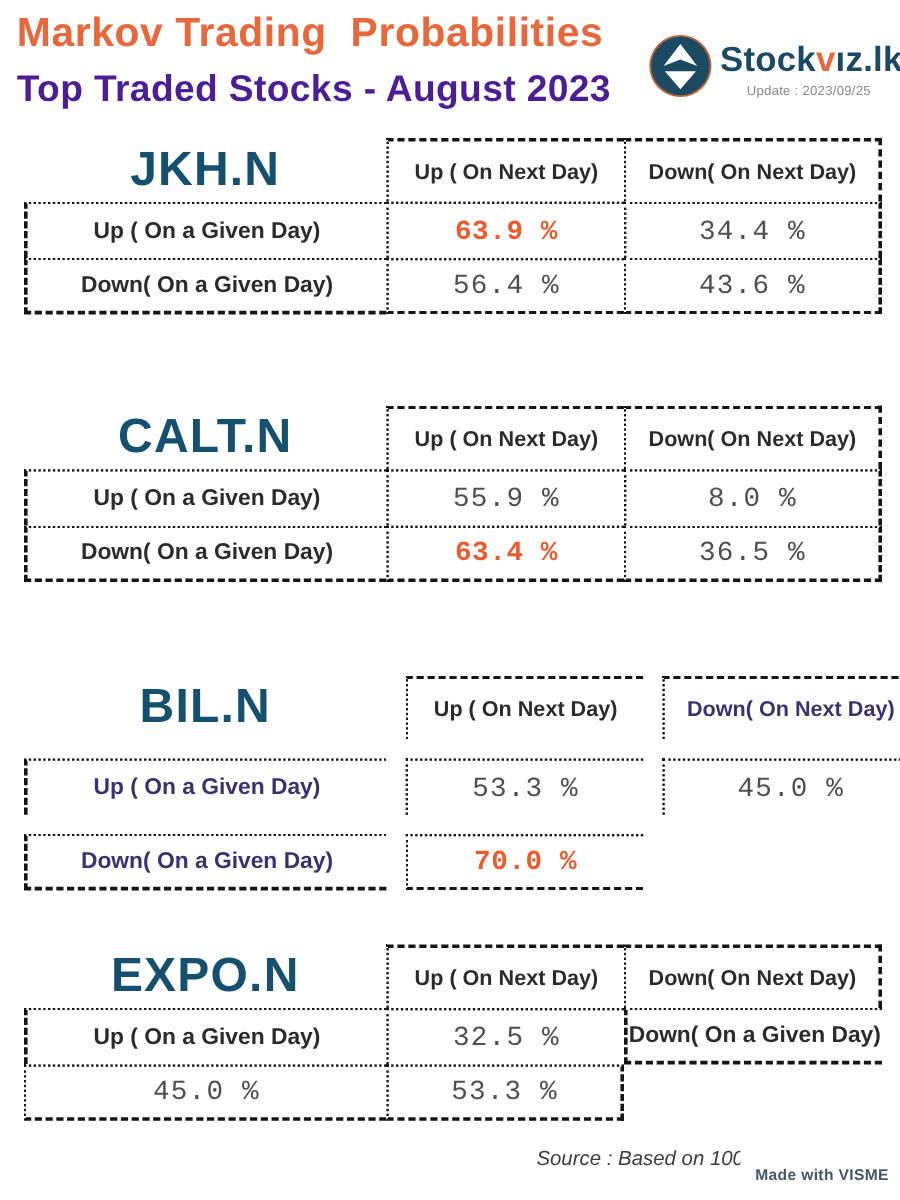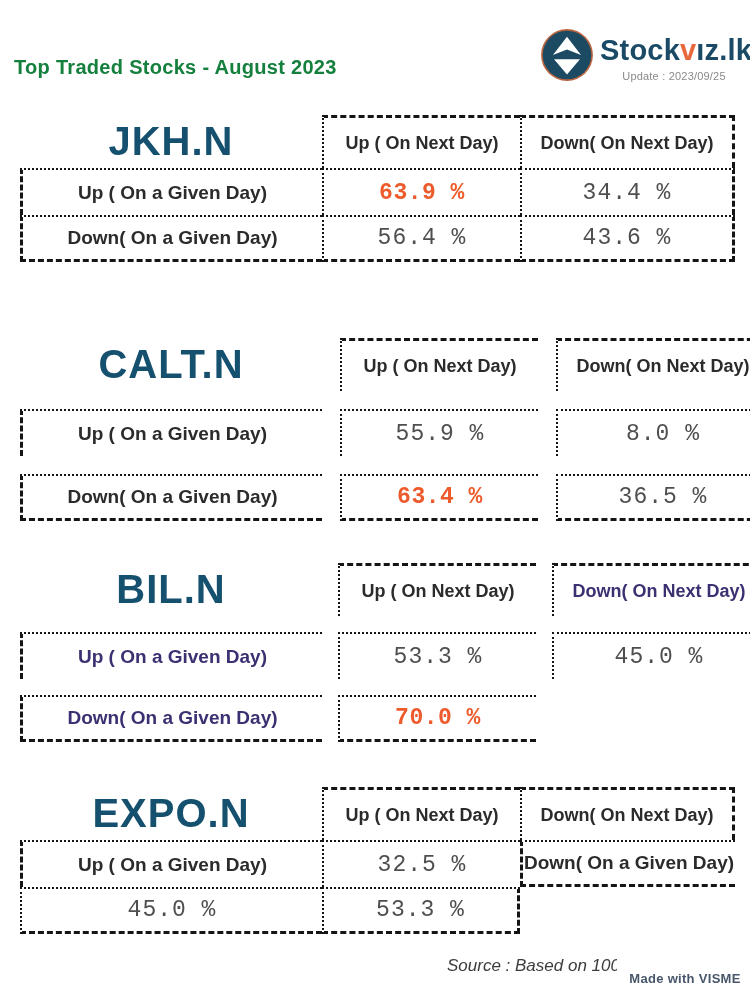--- a/index.html
+++ b/index.html
@@ -11,21 +11,21 @@
   }
 
   
   .main-title {
     position:absolute; left:14px; top:8px;
     font-size:34px; font-weight:800; color:#E8683B;
     white-space:pre; letter-spacing:0.5px;
   }
   .sub-title {
     position:absolute; left:14px; top:56px;
-    font-size:20px; font-weight:800; color:#15803d;
+    font-size:31px; font-weight:800; color:#4c1d95;
     letter-spacing:0.3px;
   }
   .logo-wrap { position:absolute; left:540px; top:26px; width:208px; height:58px; }
   .logo-mark { position:absolute; left:0; top:2px; width:54px; height:54px; }
   .logo-text {
     position:absolute; left:60px; top:8px;
     font-size:29px; font-weight:800; color:#1A4A66; letter-spacing:0.2px;
   }
   .logo-text .accent { color:#E8683B; }
   .logo-update {
@@ -74,20 +74,21 @@
     position:absolute; left:620px; top:966px; width:130px; height:24px;
     background:#ffffff; font-size:13px; color:#47566B;
     display:flex; align-items:center; justify-content:center; letter-spacing:0.3px;font-weight:bold;
   }
 </style>
 </head>
 <body>
 
 <div class="page">
 
+  <div class="main-title">Markov Trading  Probabilities</div>
   <div class="sub-title">Top Traded Stocks - August 2023</div>
 
   <div class="logo-wrap">
     <span class="logo-mark">
       <svg viewBox="0 0 100 100" width="54" height="54">
         <circle cx="50" cy="50" r="48" fill="#B9653F"></circle>
         <circle cx="50" cy="50" r="45" fill="#1C4A63"></circle>
         <path d="M50 16 L76 50 L50 40 L24 50 Z" fill="#ffffff"></path>
         <path d="M26 58 L74 58 L50 86 Z" fill="#ffffff"></path>
       </svg>
@@ -101,21 +102,21 @@
     <div class="cell th">Up ( On Next Day)</div>
     <div class="cell th rc">Down( On Next Day)</div>
     <div class="cell lbl">Up ( On a Given Day)</div>
     <div class="cell val hi">63.9 %</div>
     <div class="cell val rc">34.4 %</div>
     <div class="cell lbl brow">Down( On a Given Day)</div>
     <div class="cell val brow">56.4 %</div>
     <div class="cell val rc brow">43.6 %</div>
   </section>
 
-  <section class="stock-table" style="top:338px;gap:18px;">
+  <section class="stock-table" style="top:338px;">
     <div class="cell name">CALT.N</div>
     <div class="cell th">Up ( On Next Day)</div>
     <div class="cell th rc">Down( On Next Day)</div>
     <div class="cell lbl">Up ( On a Given Day)</div>
     <div class="cell val">55.9 %</div>
     <div class="cell val rc">8.0 %</div>
     <div class="cell lbl brow">Down( On a Given Day)</div>
     <div class="cell val hi brow">63.4 %</div>
     <div class="cell val rc brow">36.5 %</div>
   </section>

